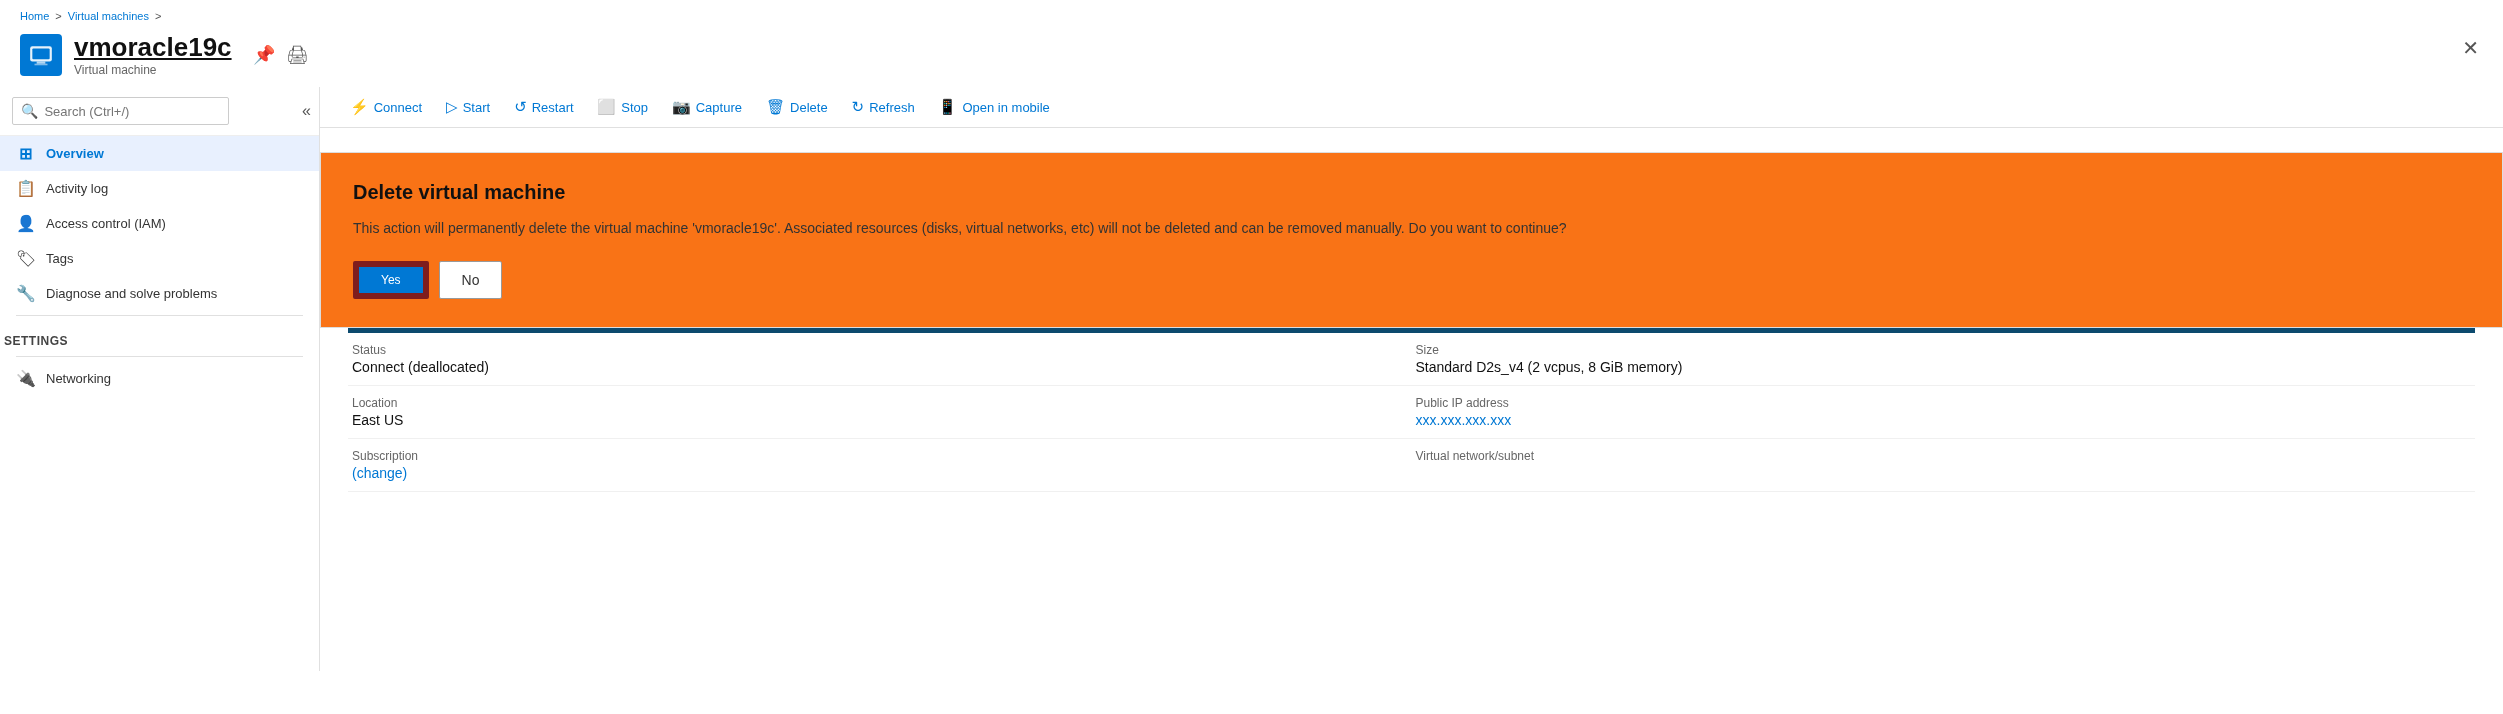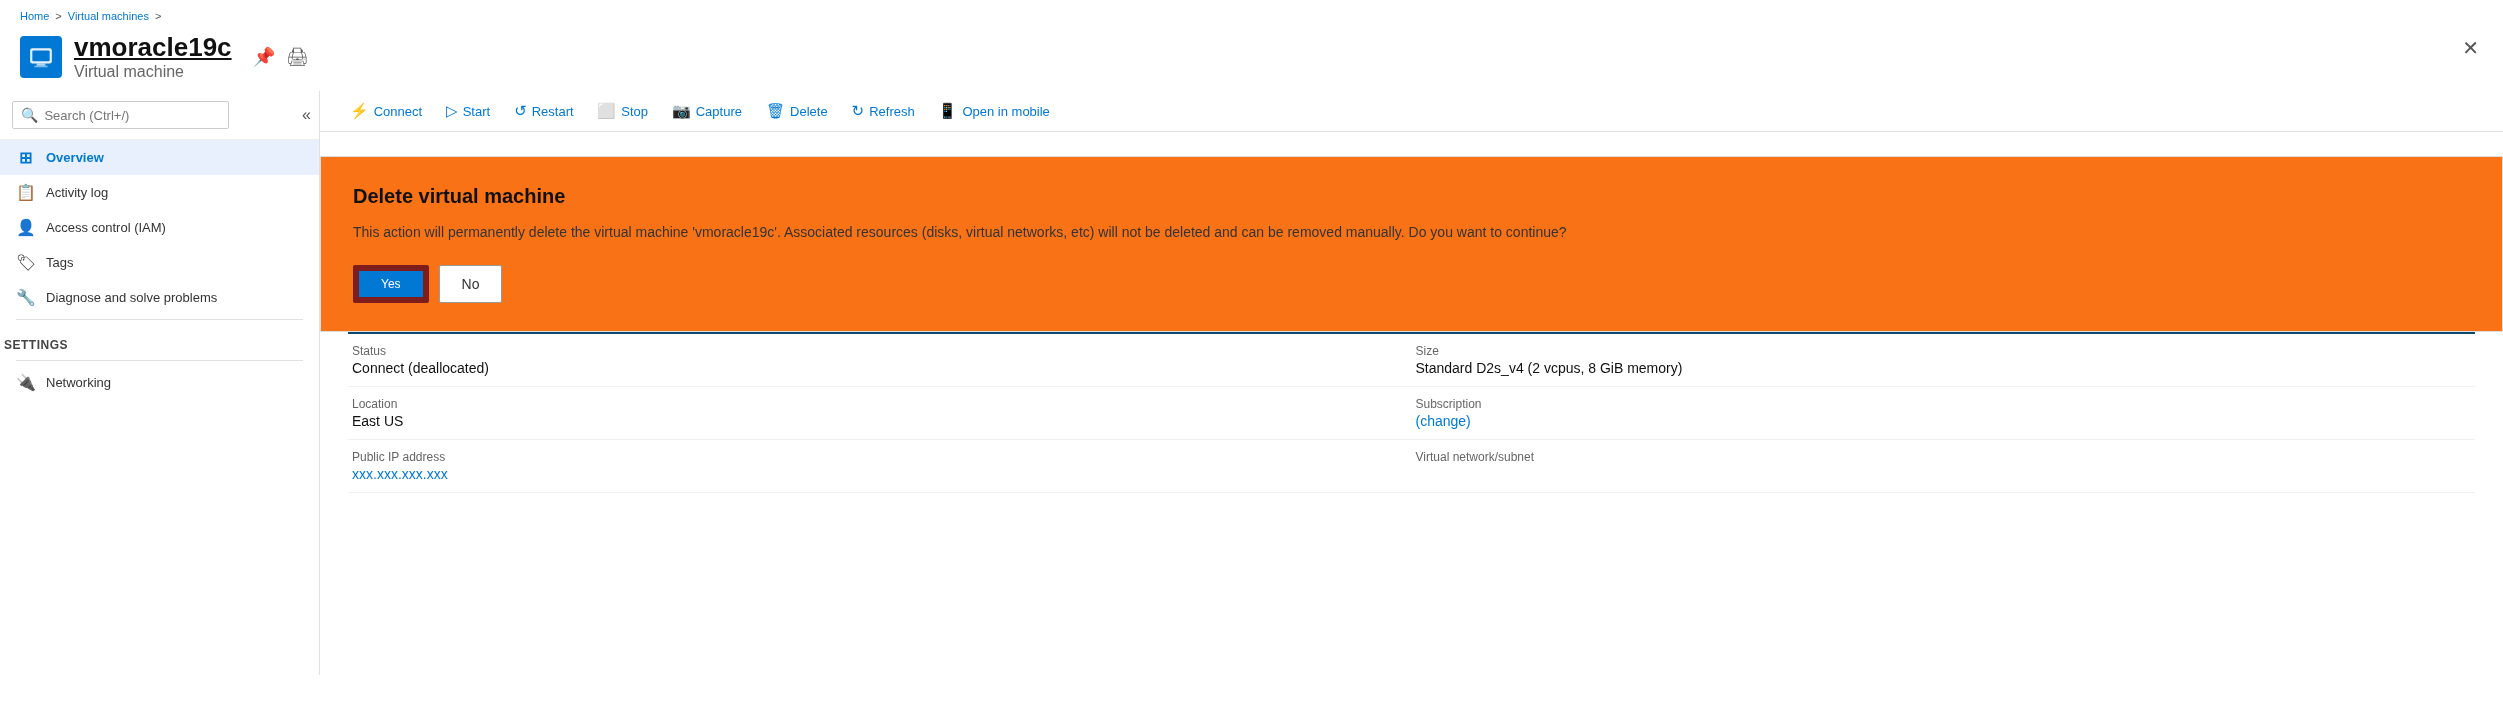--- a/index.html
+++ b/index.html
@@ -21,21 +21,21 @@
     }
     .vm-icon {
       width: 42px; height: 42px;
       background: #0078d4;
       border-radius: 4px;
       display: flex; align-items: center; justify-content: center;
       color: white; font-size: 22px;
     }
     .vm-title-block { display: flex; flex-direction: column; }
     .vm-name { font-size: 26px; font-weight: 600; color: #111; text-decoration: underline; }
-    .vm-subtitle { font-size: 16px; color: #666; }
+    .vm-subtitle { font-size: 12px; color: #666; }
     .header-icons { display: flex; gap: 10px; margin-left: 10px; align-items: center; }
     .header-icons span { font-size: 18px; color: #555; cursor: pointer; }
     .close-btn {
       margin-left: auto;
       font-size: 20px; color: #555; cursor: pointer;
       align-self: flex-start; padding: 4px;
     }
 
     
     .toolbar {
@@ -120,21 +120,21 @@
     .btn-no {
       padding: 6px 22px; background: white; color: #333;
       border: 1px solid #999; border-radius: 2px; font-size: 14px;
       cursor: pointer;
     }
 
     
     .info-grid {
       display: grid; grid-template-columns: 1fr 1fr;
       gap: 0; margin-top: 20px;
-      border-top: 2px solid #0c4a6e;
+      border-top: 5px solid #0c4a6e;
     }
     .info-cell {
       padding: 10px 4px;
       border-bottom: 1px solid #f0f0f0;
     }
     .info-label { font-size: 12px; color: #666; margin-bottom: 2px; }
     .info-value { font-size: 14px; color: #111; }
     .info-value.link { color: #0078d4; text-decoration: none; cursor: pointer; }
   </style>
 </head>
@@ -267,30 +267,30 @@
           </div>
           <div class="info-cell">
             <div class="info-label">Size</div>
             <div class="info-value">Standard D2s_v4 (2 vcpus, 8 GiB memory)</div>
           </div>
           <div class="info-cell">
             <div class="info-label">Location</div>
             <div class="info-value">East US</div>
           </div>
           <div class="info-cell">
+            <div class="info-label">Public IP address</div>
+            <a class="info-value link">xxx.xxx.xxx.xxx</a>
+          </div>
+          <div class="info-cell">
             <div class="info-label">Subscription</div>
             <div class="info-value">
               <a href="#" style="color:#0078d4; text-decoration:none;">(change)</a>
             </div>
           </div>
           <div class="info-cell">
-            <div class="info-label">Public IP address</div>
-            <a class="info-value link">xxx.xxx.xxx.xxx</a>
-          </div>
-          <div class="info-cell">
             <div class="info-label">Virtual network/subnet</div>
             <div class="info-value"></div>
           </div>
         </div>
       </div>
     </div>
   </div>
 </div>
 
 </body></html>

